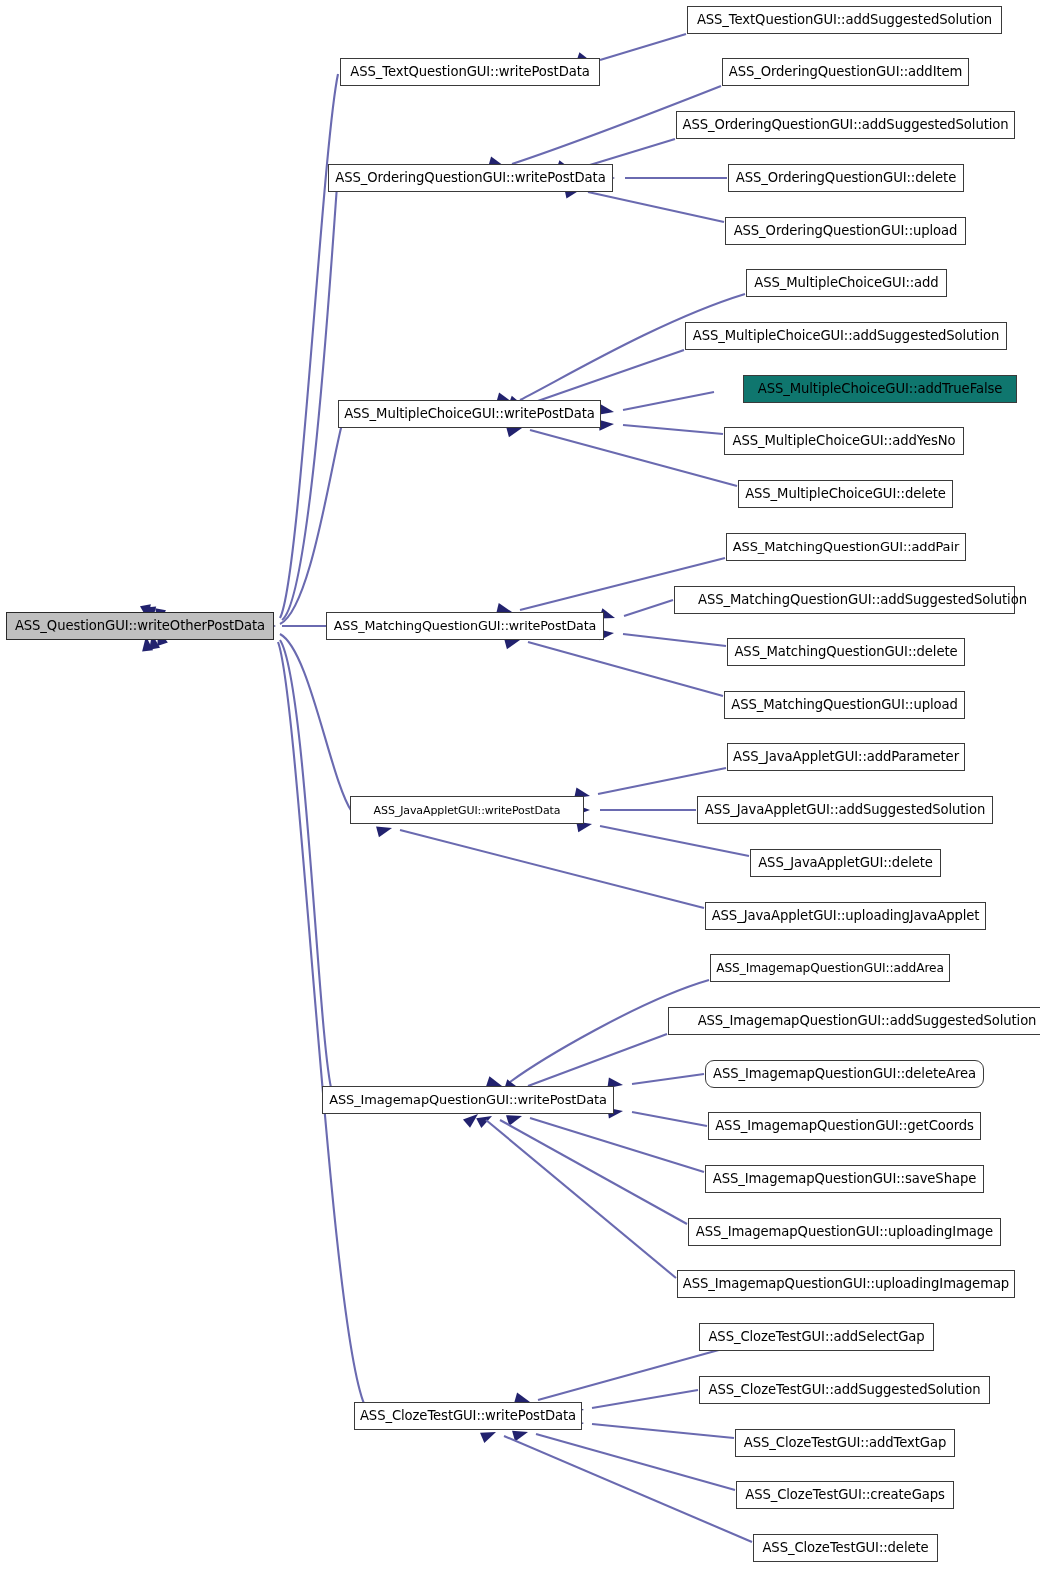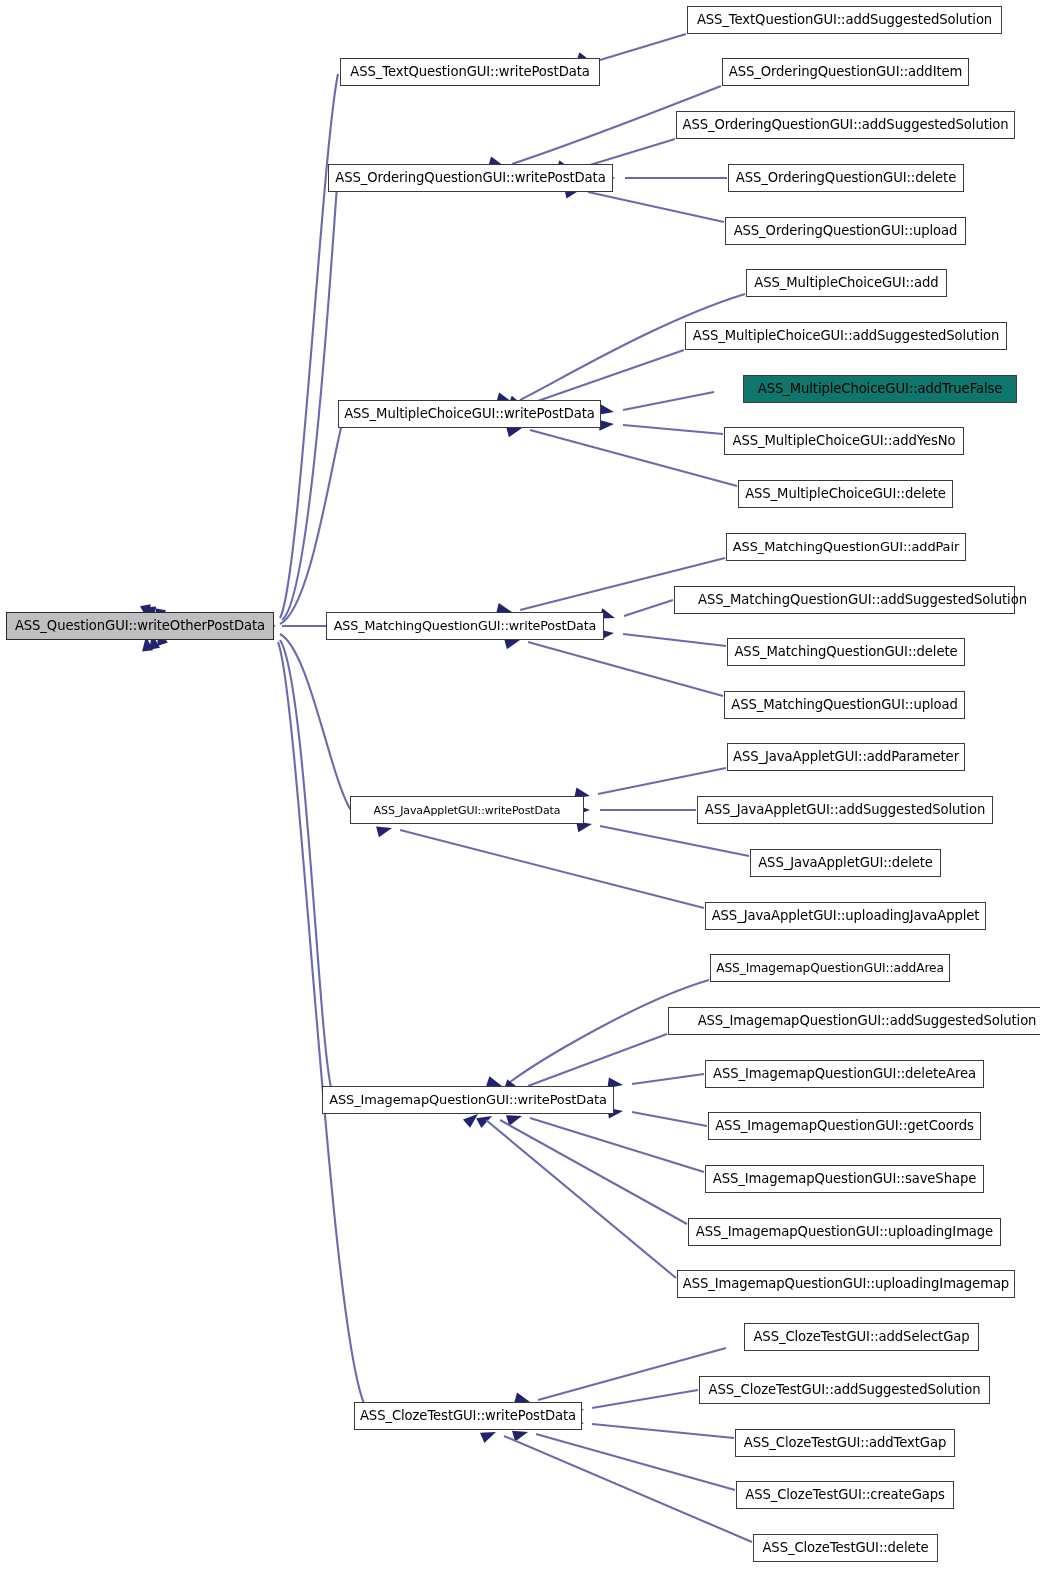--- a/index.html
+++ b/index.html
@@ -209,39 +209,39 @@
       </div>
       <div class="node-box" style="left: 322px; top: 1086px; width: 292px; height: 28px; border-color: rgb(58, 58, 58); background: rgb(255, 255, 255);">
         <span class="node-label" style="font-size: 12.95px;">ASS_ImagemapQuestionGUI::writePostData</span>
       </div>
       <div class="node-box" style="left: 710px; top: 954px; width: 240px; height: 28px; border-color: rgb(58, 58, 58); background: rgb(255, 255, 255);">
         <span class="node-label" style="font-size: 12.2px;">ASS_ImagemapQuestionGUI::addArea</span>
       </div>
       <div class="node-box" style="left: 668px; top: 1007px; width: 398px; height: 28px; border-color: rgb(58, 58, 58); background: rgb(255, 255, 255);">
         <span class="node-label">ASS_ImagemapQuestionGUI::addSuggestedSolution</span>
       </div>
-      <div class="node-box" style="left: 705px; top: 1060px; width: 279px; height: 28px; border-color: rgb(58, 58, 58); background: rgb(255, 255, 255);">
+      <div class="node-box" style="left: 705px; top: 1060px; width: 279px; height: 28px; border-color: rgb(58, 58, 58); background: rgb(255, 255, 255); border-radius: 9px;">
         <span class="node-label">ASS_ImagemapQuestionGUI::deleteArea</span>
       </div>
       <div class="node-box" style="left: 708px; top: 1112px; width: 273px; height: 28px; border-color: rgb(58, 58, 58); background: rgb(255, 255, 255);">
         <span class="node-label">ASS_ImagemapQuestionGUI::getCoords</span>
       </div>
       <div class="node-box" style="left: 705px; top: 1165px; width: 279px; height: 28px; border-color: rgb(58, 58, 58); background: rgb(255, 255, 255);">
         <span class="node-label">ASS_ImagemapQuestionGUI::saveShape</span>
       </div>
       <div class="node-box" style="left: 688px; top: 1218px; width: 313px; height: 28px; border-color: rgb(58, 58, 58); background: rgb(255, 255, 255);">
         <span class="node-label">ASS_ImagemapQuestionGUI::uploadingImage</span>
       </div>
       <div class="node-box" style="left: 677px; top: 1270px; width: 338px; height: 28px; border-color: rgb(58, 58, 58); background: rgb(255, 255, 255);">
         <span class="node-label">ASS_ImagemapQuestionGUI::uploadingImagemap</span>
       </div>
       <div class="node-box" style="left: 354px; top: 1402px; width: 228px; height: 28px; border-color: rgb(58, 58, 58); background: rgb(255, 255, 255);">
         <span class="node-label">ASS_ClozeTestGUI::writePostData</span>
       </div>
-      <div class="node-box" style="left: 744px; top: 1323px; width: 235px; height: 28px; border-color: rgb(58, 58, 58); background: rgb(255, 255, 255);">
+      <div class="node-box" style="left: 699px; top: 1323px; width: 235px; height: 28px; border-color: rgb(58, 58, 58); background: rgb(255, 255, 255);">
         <span class="node-label">ASS_ClozeTestGUI::addSelectGap</span>
       </div>
       <div class="node-box" style="left: 699px; top: 1376px; width: 291px; height: 28px; border-color: rgb(58, 58, 58); background: rgb(255, 255, 255);">
         <span class="node-label">ASS_ClozeTestGUI::addSuggestedSolution</span>
       </div>
       <div class="node-box" style="left: 735px; top: 1429px; width: 220px; height: 28px; border-color: rgb(58, 58, 58); background: rgb(255, 255, 255);">
         <span class="node-label">ASS_ClozeTestGUI::addTextGap</span>
       </div>
       <div class="node-box" style="left: 736px; top: 1481px; width: 218px; height: 28px; border-color: rgb(58, 58, 58); background: rgb(255, 255, 255);">
         <span class="node-label">ASS_ClozeTestGUI::createGaps</span>

